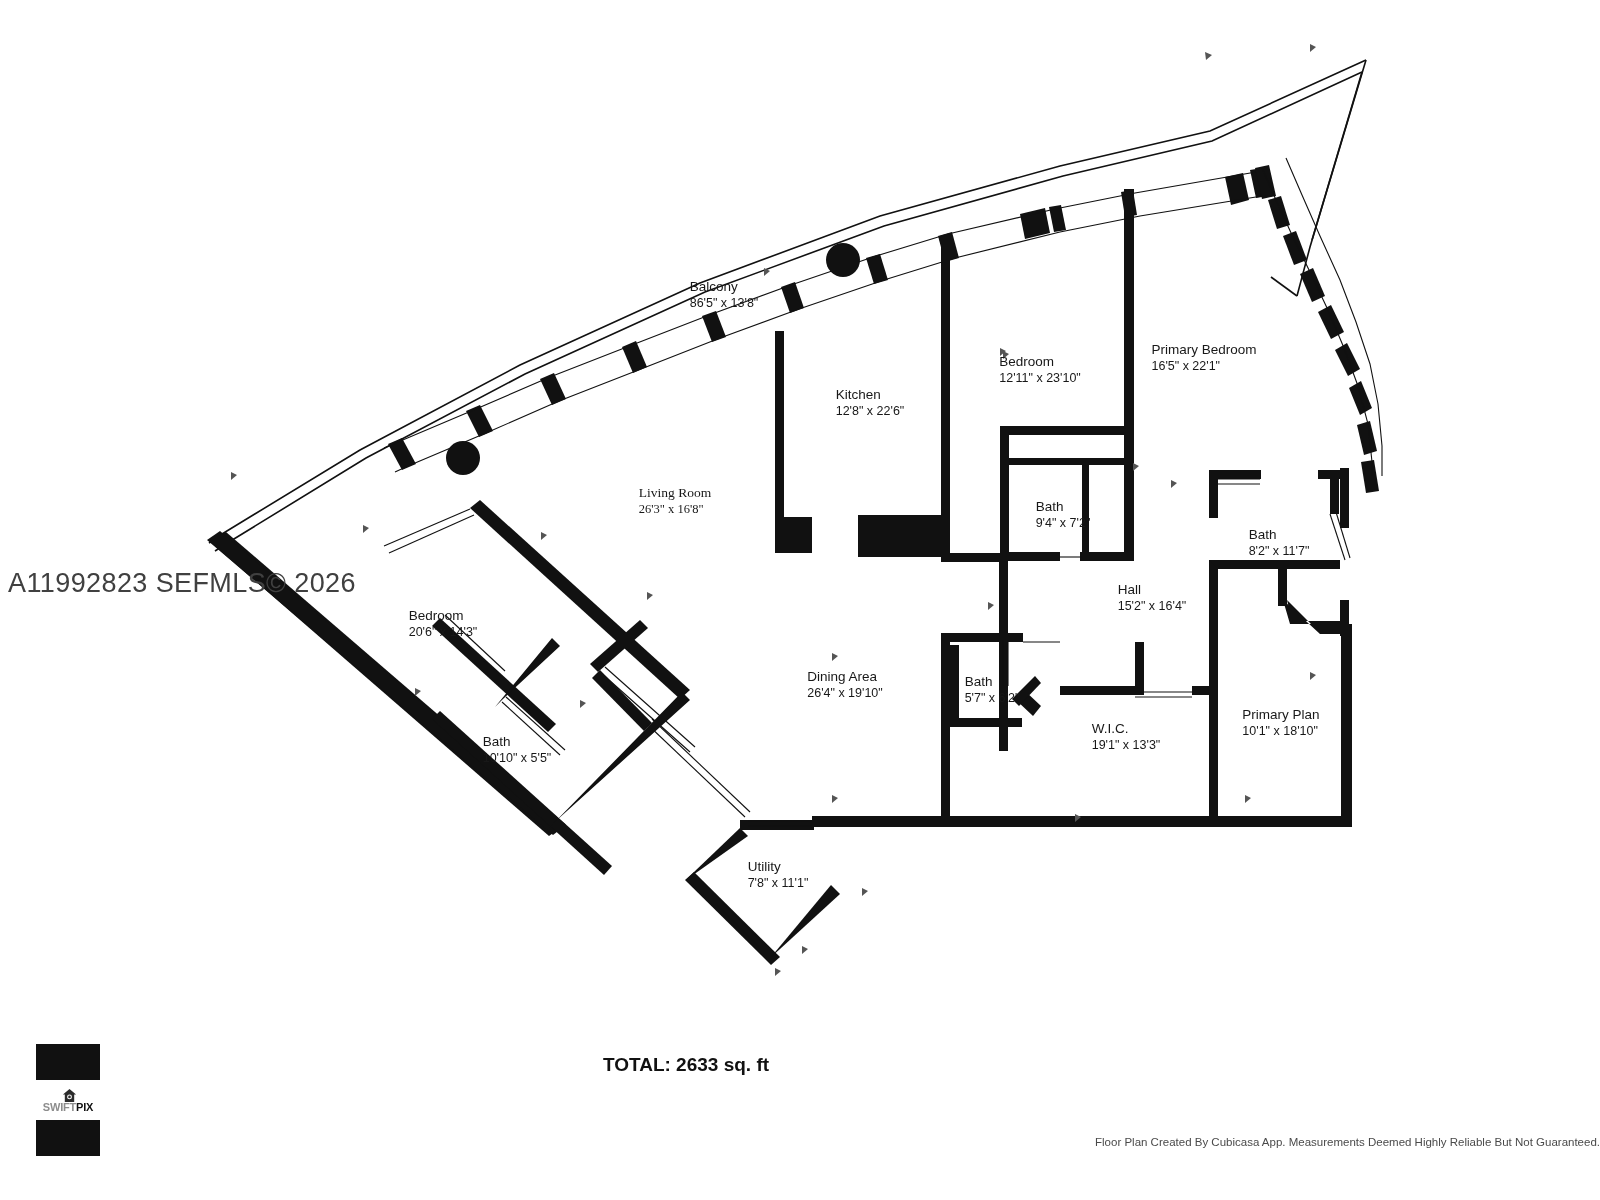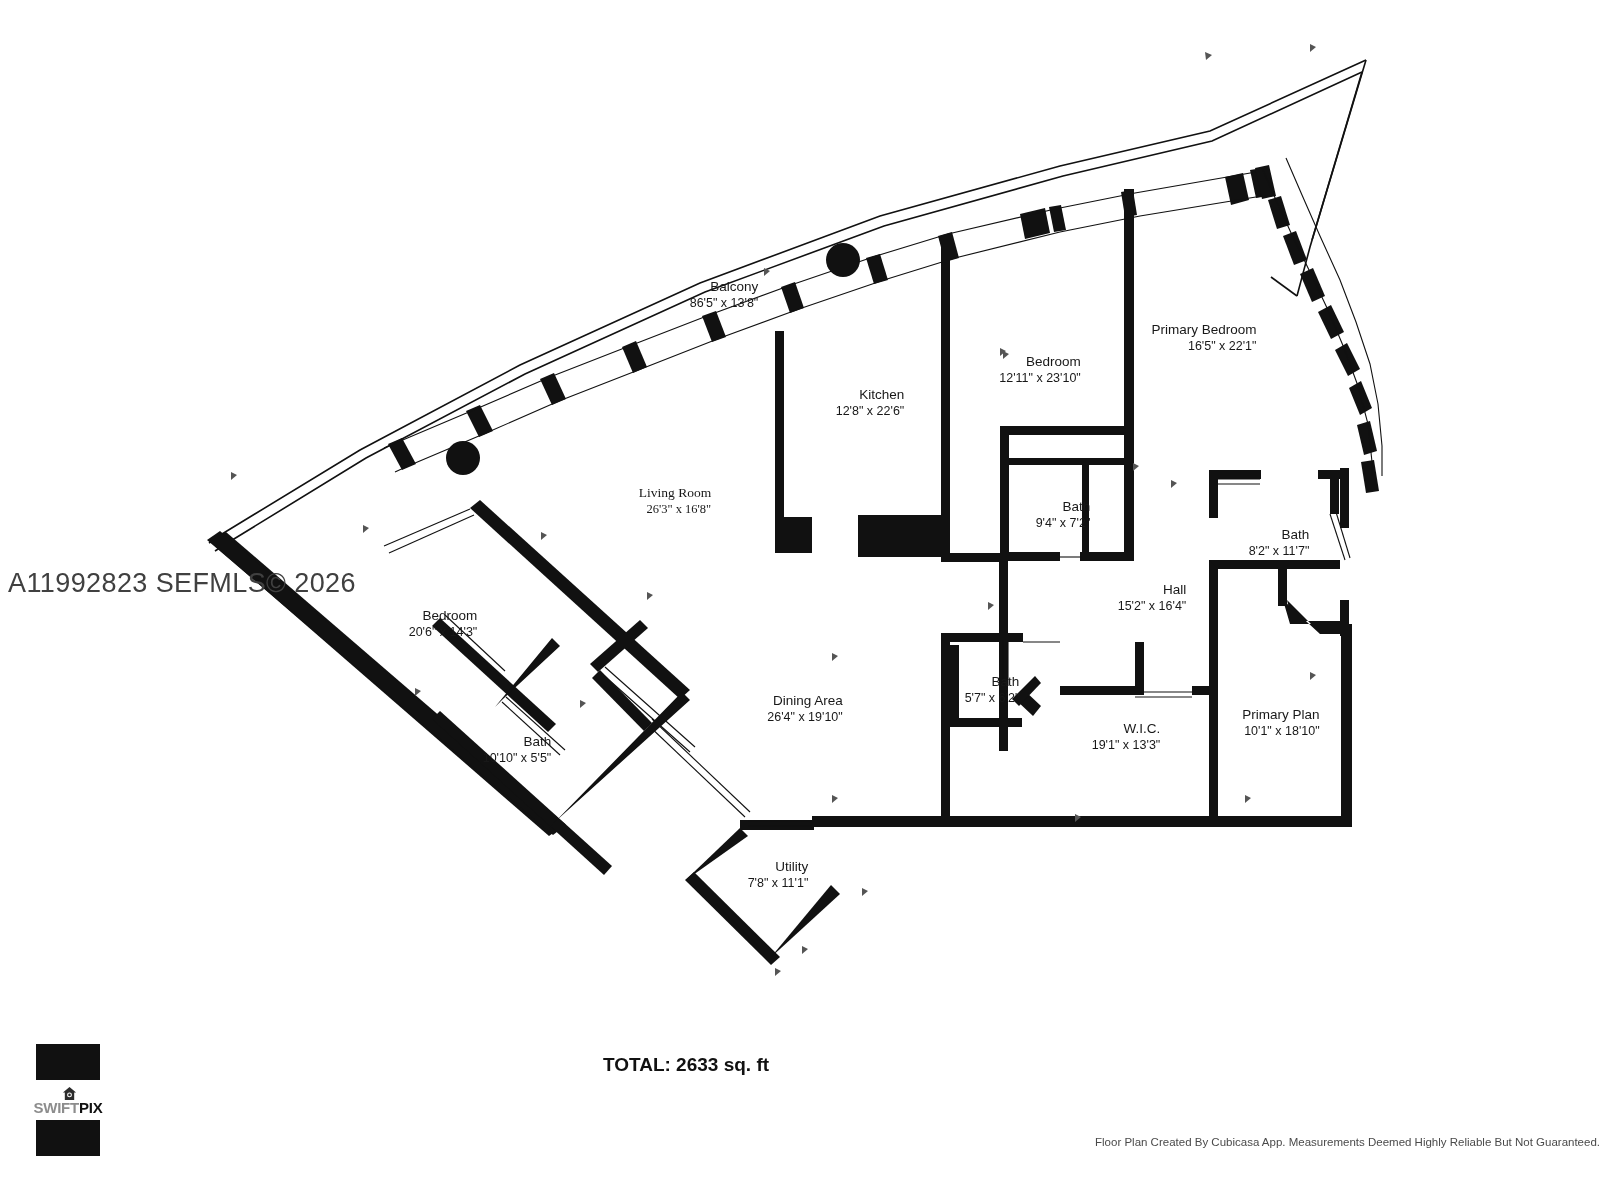--- a/index.html
+++ b/index.html
@@ -5,21 +5,21 @@
   html,body{margin:0;padding:0;background:#ffffff;}
   body{
     width:1600px;height:1200px;position:relative;overflow:hidden;
     font-family:"Liberation Sans","DejaVu Sans",sans-serif;
     color:#1a1a1a;
   }
   #plan-svg{position:absolute;left:0;top:0;width:1600px;height:1200px;}
 
   
   .room-label{
-    position:absolute;text-align:right;line-height:1.28;
+    position:absolute;text-align:left;line-height:1.28;
     white-space:nowrap;transform:translate(-50%,-50%);
     pointer-events:none;
   }
   .room-label .rl-name{font-size:13.5px;color:#181818;display:block;}
   .room-label .rl-dim{font-size:12.5px;color:#181818;display:block;}
 
   
   #watermark{
     position:absolute;left:8px;top:568px;
     font-size:27px;letter-spacing:.4px;
@@ -40,21 +40,21 @@
     font-size:11.5px;color:#4a4a4a;
   }
 
   
   #logo{position:absolute;left:36px;top:1044px;width:64px;height:112px;}
   #logo .bar{background:#111;width:64px;}
   #logo .bar-top{height:36px;}
   #logo .bar-bot{height:36px;}
   #logo .mid{height:40px;display:flex;flex-direction:column;align-items:center;justify-content:center;}
   #logo .mark{width:13px;height:13px;position:relative;}
-  #logo .wordmark{font-size:15px;letter-spacing:-.2px;line-height:1;margin-top:1px;}
+  #logo .wordmark{font-size:11px;letter-spacing:-.2px;line-height:1;margin-top:1px;}
   #logo .wordmark .w1{color:#8d8d8d;font-weight:bold;}
   #logo .wordmark .w2{color:#111;font-weight:bold;}
 </style>
 </head>
 <body>
 
 <svg id="plan-svg" viewBox="0 0 1600 1200" xmlns="http://www.w3.org/2000/svg">
 
   <g fill="none" stroke="#111111" stroke-width="1.6">
 
@@ -239,21 +239,21 @@
       <span class="rl-dim">86'5" x 13'8"</span>
     </div>
     <div class="room-label" style="left: 870px; top: 403px;">
       <span class="rl-name">Kitchen</span>
       <span class="rl-dim">12'8" x 22'6"</span>
     </div>
     <div class="room-label" style="left: 1040px; top: 370px;">
       <span class="rl-name">Bedroom</span>
       <span class="rl-dim">12'11" x 23'10"</span>
     </div>
-    <div class="room-label" style="left: 1204px; top: 338px;">
+    <div class="room-label" style="left: 1204px; top: 358px;">
       <span class="rl-name">Primary Bedroom</span>
       <span class="rl-dim">16'5" x 22'1"</span>
     </div>
     <div class="room-label" style="left: 675px; top: 501px; font-family: Liberation Serif, serif;">
       <span class="rl-name">Living Room</span>
       <span class="rl-dim">26'3" x 16'8"</span>
     </div>
     <div class="room-label" style="left: 1063px; top: 515px;">
       <span class="rl-name">Bath</span>
       <span class="rl-dim">9'4" x 7'2"</span>
@@ -263,21 +263,21 @@
       <span class="rl-dim">8'2" x 11'7"</span>
     </div>
     <div class="room-label" style="left: 1152px; top: 598px;">
       <span class="rl-name">Hall</span>
       <span class="rl-dim">15'2" x 16'4"</span>
     </div>
     <div class="room-label" style="left: 443px; top: 624px;">
       <span class="rl-name">Bedroom</span>
       <span class="rl-dim">20'6" x 14'3"</span>
     </div>
-    <div class="room-label" style="left: 805px; top: 685px; margin-top: 24px;">
+    <div class="room-label" style="left: 845px; top: 685px;">
       <span class="rl-name">Dining Area</span>
       <span class="rl-dim">26'4" x 19'10"</span>
     </div>
     <div class="room-label" style="left: 992px; top: 690px;">
       <span class="rl-name">Bath</span>
       <span class="rl-dim">5'7" x 6'2"</span>
     </div>
     <div class="room-label" style="left: 1126px; top: 737px;">
       <span class="rl-name">W.I.C.</span>
       <span class="rl-dim">19'1" x 13'3"</span>

